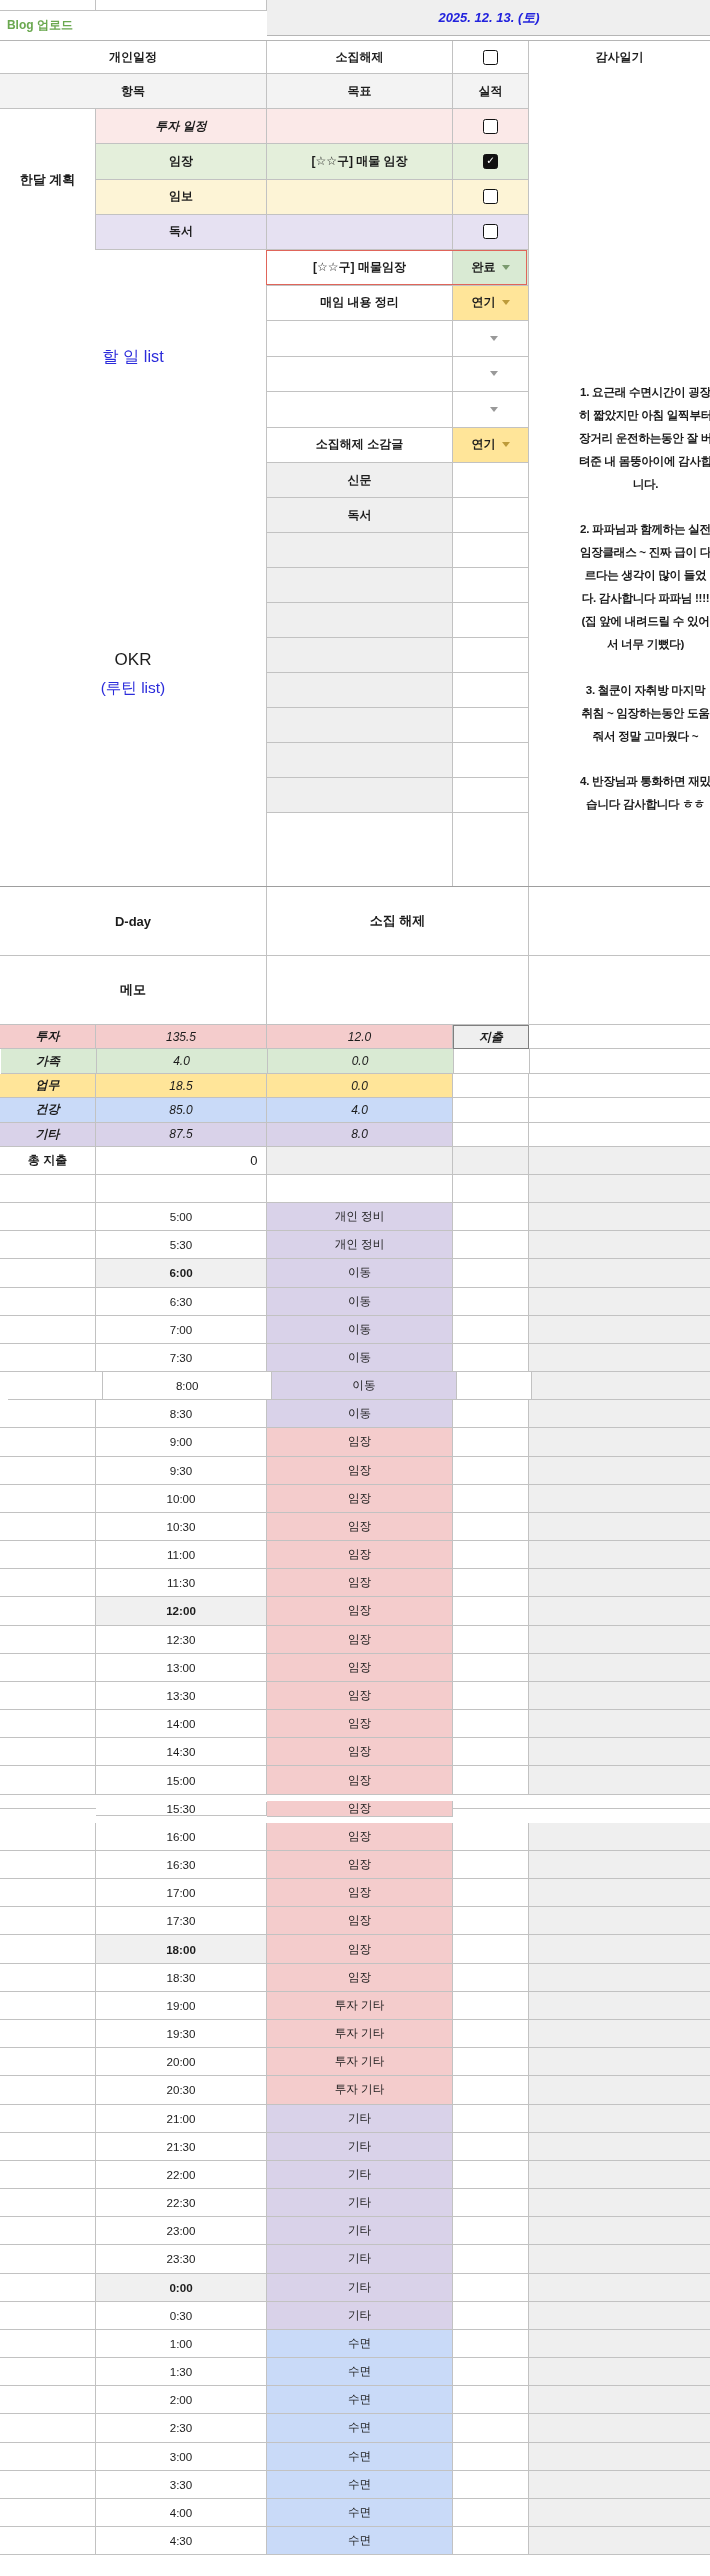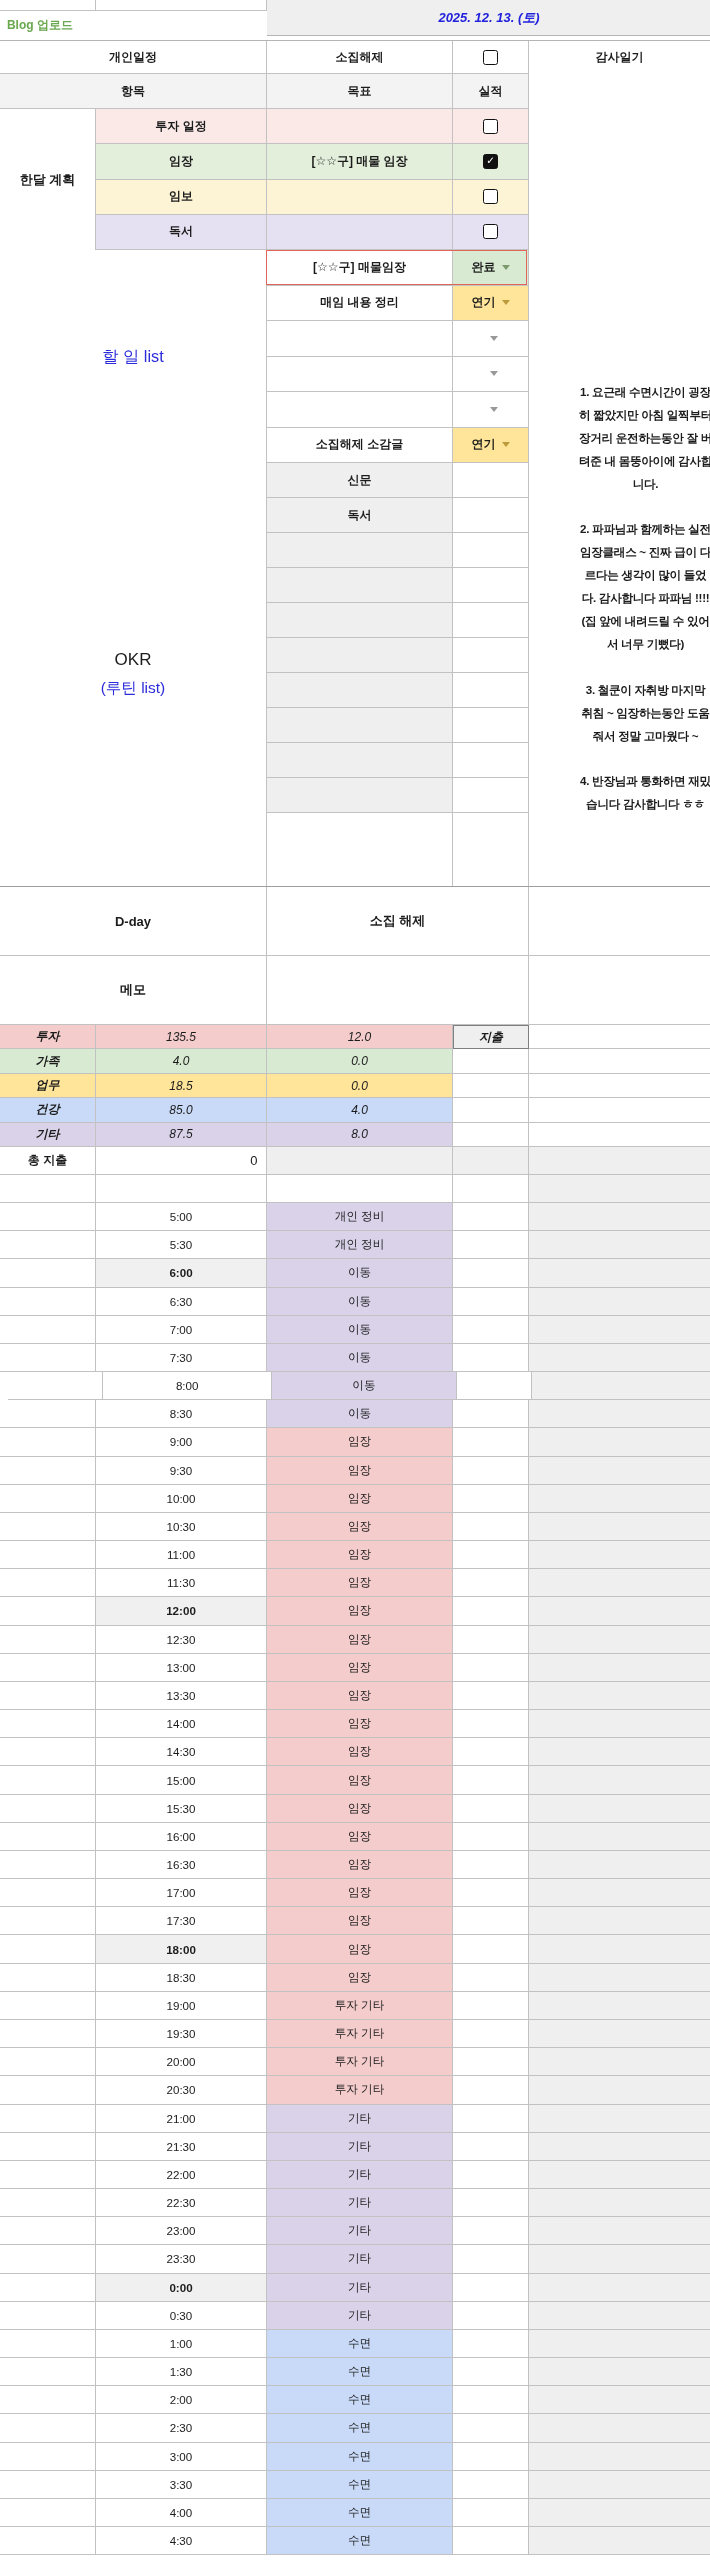--- a/index.html
+++ b/index.html
@@ -111,21 +111,21 @@
     <div class="cell cd" style="background:#f3f3f3;">실적</div>
     <div class="cell ce noborder"></div>
   </div>
 
   <div class="section" id="month-plan" style="height:141px;">
     <div class="sec-label" style="width:96px;height:141px;">
       <span class="big-label">한달 계획</span>
     </div>
   <div class="row" style="flex: 1 1 0%;">
         <div class="cell ca spacer" style="background: transparent;"></div>
-        <div class="cell cb" style="background: rgb(251, 233, 232);">투자 일정</div>
+        <div class="cell cb" style="background: rgb(251, 233, 232); font-style: italic;">투자 일정</div>
         <div class="cell cc" style="background: rgb(251, 233, 232);"></div>
         <div class="cell cd" style="background: rgb(251, 233, 232);">
           <span class="checkbox"></span>
         </div>
         <div class="cell ce noborder"></div>
       </div>
       <div class="row" style="flex: 1 1 0%;">
         <div class="cell ca spacer" style="background: transparent;"></div>
         <div class="cell cb" style="background: rgb(228, 239, 219);">임장</div>
         <div class="cell cc" style="background: rgb(228, 239, 219);">[☆☆구] 매물 임장</div>
@@ -301,21 +301,21 @@
   </div>
 
   <div class="section stats" id="stats-section" style="height:122px;font-style:italic;">
       <div class="row" style="flex: 1 1 0%;">
         <div class="cell ca" style="background: rgb(244, 204, 204);">투자</div>
         <div class="cell cb num" style="background: rgb(244, 204, 204);">135.5</div>
         <div class="cell cc num" style="background: rgb(244, 204, 204);">12.0</div>
         <div class="cell cd expense-tag">지출</div>
         <div class="cell ce"></div>
       </div>
-      <div class="row" style="flex: 1 1 0%;">
+      <div class="row" style="flex: 1 1 0%; justify-content: center;">
         <div class="cell ca" style="background: rgb(217, 234, 211);">가족</div>
         <div class="cell cb num" style="background: rgb(217, 234, 211);">4.0</div>
         <div class="cell cc num" style="background: rgb(217, 234, 211);">0.0</div>
         <div class="cell cd"></div>
         <div class="cell ce"></div>
       </div>
       <div class="row" style="flex: 1 1 0%;">
         <div class="cell ca" style="background: rgb(255, 229, 153);">업무</div>
         <div class="cell cb num" style="background: rgb(255, 229, 153);">18.5</div>
         <div class="cell cc num" style="background: rgb(255, 229, 153);">0.0</div>
@@ -495,21 +495,21 @@
         <div class="cell cd"></div>
         <div class="cell ce gray"></div>
       </div>
       <div class="row" style="flex: 1 1 0%;">
         <div class="cell ca"></div>
         <div class="cell cb">15:00</div>
         <div class="cell cc" style="background: rgb(244, 204, 204);">임장</div>
         <div class="cell cd"></div>
         <div class="cell ce gray"></div>
       </div>
-      <div class="row" style="flex: 1 1 0%;">
+      <div class="row" style="flex: 1 1 0%; align-items: center;">
         <div class="cell ca"></div>
         <div class="cell cb">15:30</div>
         <div class="cell cc" style="background: rgb(244, 204, 204);">임장</div>
         <div class="cell cd"></div>
         <div class="cell ce gray"></div>
       </div>
       <div class="row" style="flex: 1 1 0%;">
         <div class="cell ca"></div>
         <div class="cell cb">16:00</div>
         <div class="cell cc" style="background: rgb(244, 204, 204);">임장</div>

